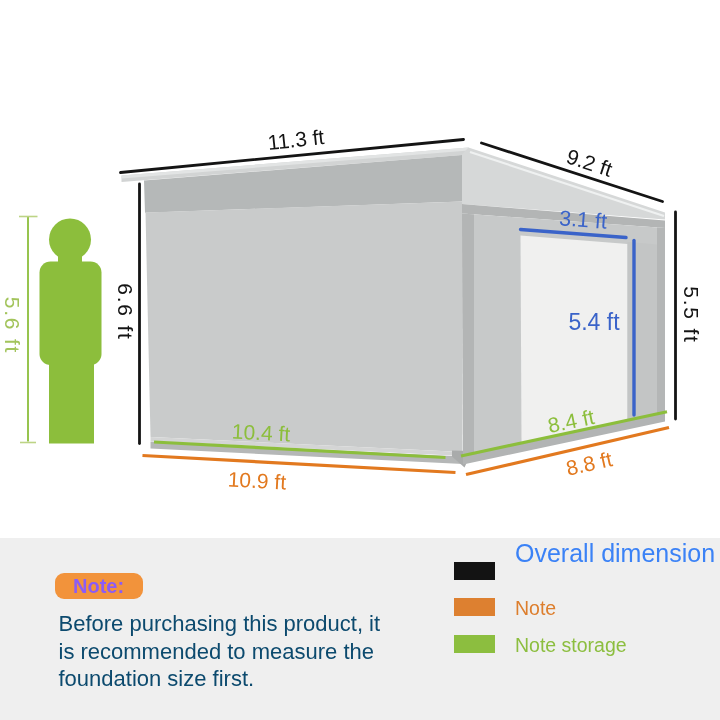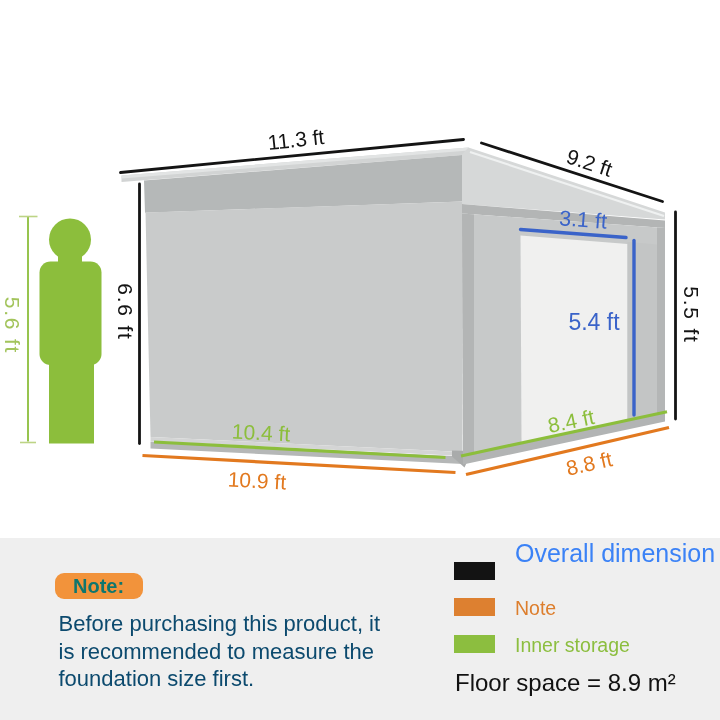--- a/index.html
+++ b/index.html
@@ -98,30 +98,29 @@
 
   <line x1="466" y1="474.5" x2="669" y2="427.5" stroke="#e2791f" stroke-width="3.2"></line>
 
   <text x="589" y="471" transform="rotate(-12.5 589 463)" text-anchor="middle" font-size="21" fill="#e2791f">8.8 ft</text>
 </svg>
 
 <div class="abs" style="left:0;top:538px;width:720px;height:182px;background:#efefef;"></div>
 
 <div class="abs" style="left:55px;top:573px;width:88px;height:26px;background:#f2933b;border-radius:9px;"></div>
 
-<div class="abs" style="left:73px;top:573px;height:42px;line-height:26px;font-size:20px;font-weight:bold;color:#0f766e;">Note:</div>
+<div class="abs" style="left:73px;top:573px;height:42px;line-height:26px;font-size:20px;font-weight:bold;color:#8b5cf6;">Note:</div>
 
 <div class="abs" style="left:58.5px;top:610px;width:420px;font-size:22px;line-height:27.5px;color:#0c4a6e;">Before purchasing this product, it<br>is recommended to measure the<br>foundation size first.</div>
 
 <div class="abs" style="left:454px;top:562px;width:40.5px;height:18px;background:#131313;"></div>
 
 <div class="abs" style="left:515px;top:539px;font-size:25px;color:#3b82f6;">Overall dimension</div>
 
 <div class="abs" style="left:454px;top:597.5px;width:40.5px;height:18px;background:#dd8030;"></div>
 
 <div class="abs" style="left:515px;top:596.5px;font-size:19.5px;color:#dd7e2d;">Note</div>
 
 <div class="abs" style="left:454px;top:634.5px;width:40.5px;height:18px;background:#8cbe3f;"></div>
 
-<div class="abs" style="left:515px;top:633.5px;font-size:19.5px;color:#8cbe3f;">Inner storage</div>
+<div class="abs" style="left:515px;top:633.5px;font-size:19.5px;color:#8cbe3f;">Note storage</div>
 
-<div class="abs" style="left:455px;top:669px;font-size:24px;color:#111;">Floor space = 8.9 m²</div>
 </div>
 
 </body></html>

